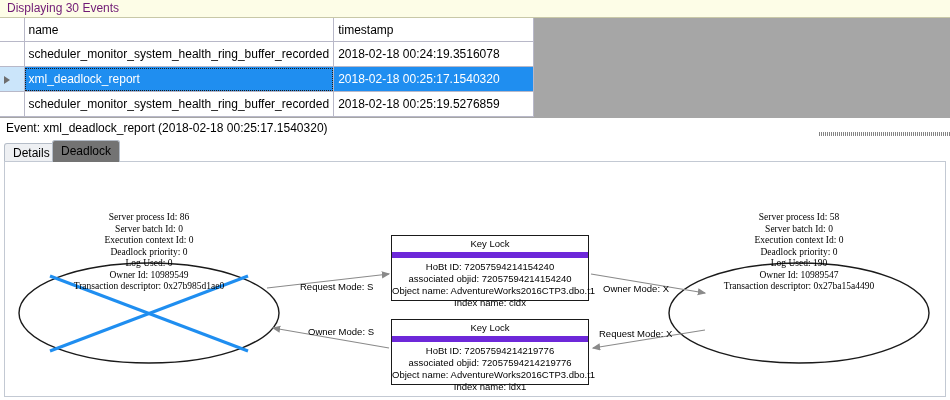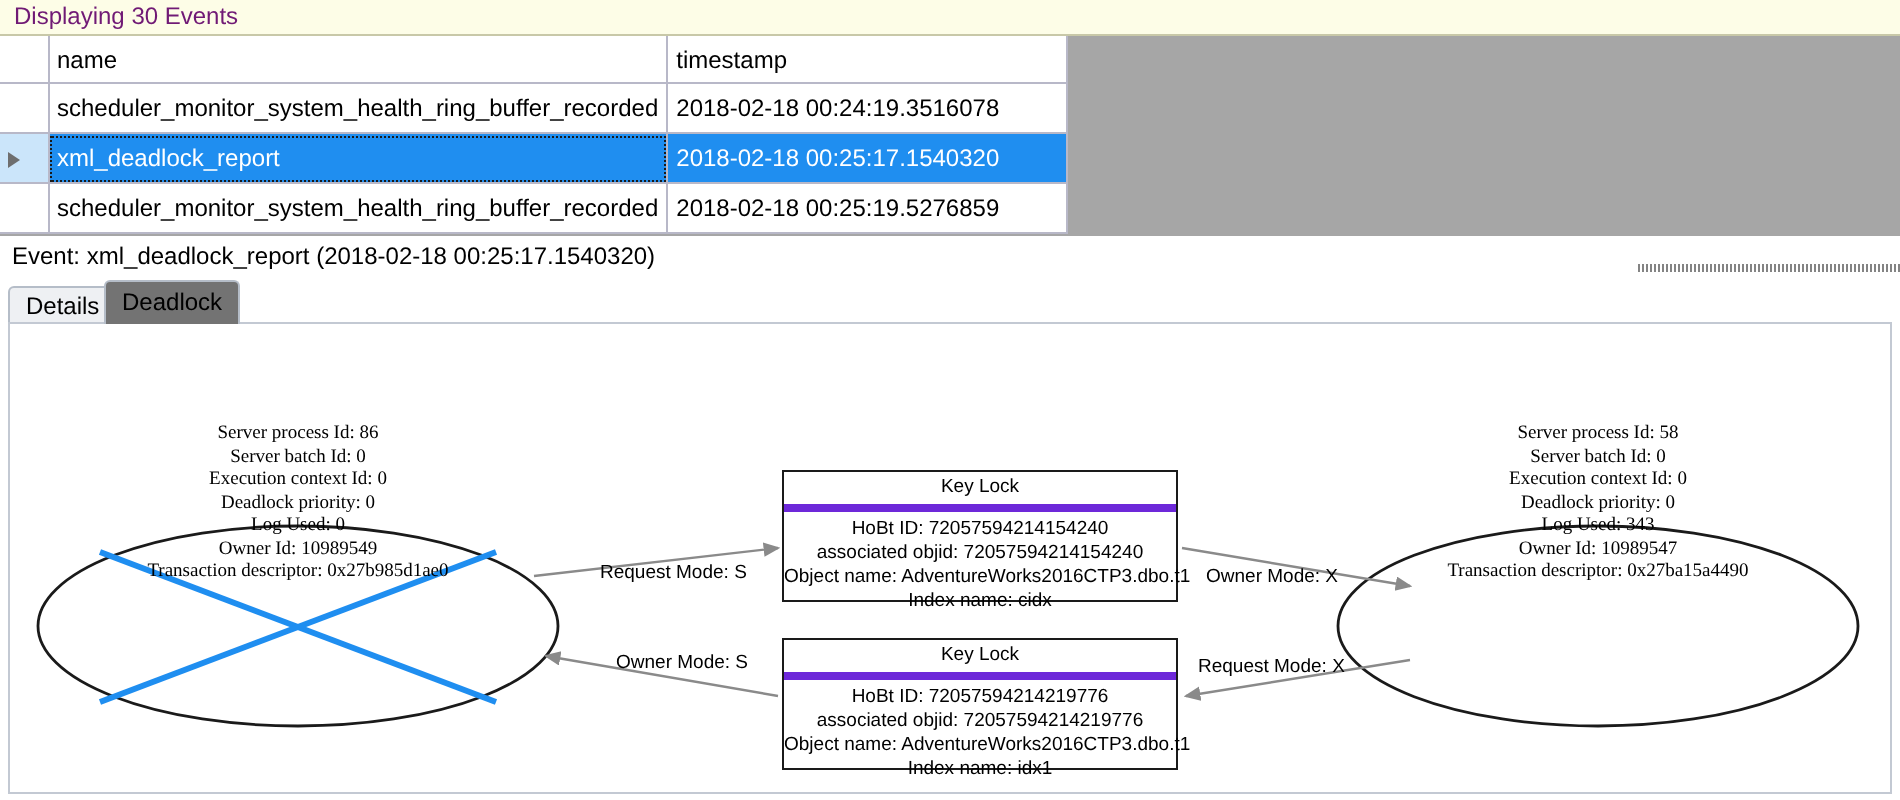--- a/index.html
+++ b/index.html
@@ -154,21 +154,21 @@
     background: #ffffff;
     box-sizing: border-box;
     width: 198px;
   }
   #lock-top    { left: 386px; top: 73px;  height: 66px; }
   #lock-bottom { left: 386px; top: 157px; height: 66px; }
   .lockbox .title {
     height: 16px; line-height: 16px;
     text-align: center;
     font-size: 9.5px;
-    border-bottom: 4px solid #6d28d9;
+    border-bottom: 6px solid #6d28d9;
   }
   .lockbox .body {
     text-align: center;
     font-size: 9.5px;
     line-height: 12px;
     padding-top: 3px;
     white-space: nowrap;
   }
 
   .edgelabel {
@@ -265,21 +265,21 @@
         <div>Log Used: 0</div>
         <div>Owner Id: 10989549</div>
         <div>Transaction descriptor: 0x27b985d1ae0</div>
       </div>
 
       <div class="nodetext" id="proc-right-text">
         <div>Server process Id: 58</div>
         <div>Server batch Id: 0</div>
         <div>Execution context Id: 0</div>
         <div>Deadlock priority: 0</div>
-        <div>Log Used: 343</div>
+        <div>Log Used: 190</div>
         <div>Owner Id: 10989547</div>
         <div>Transaction descriptor: 0x27ba15a4490</div>
       </div>
 
       <div class="lockbox" id="lock-top">
         <div class="title">Key Lock</div>
         <div class="body">
           <div>HoBt ID: 72057594214154240</div>
           <div>associated objid: 72057594214154240</div>
           <div>Object name: AdventureWorks2016CTP3.dbo.t1</div>

